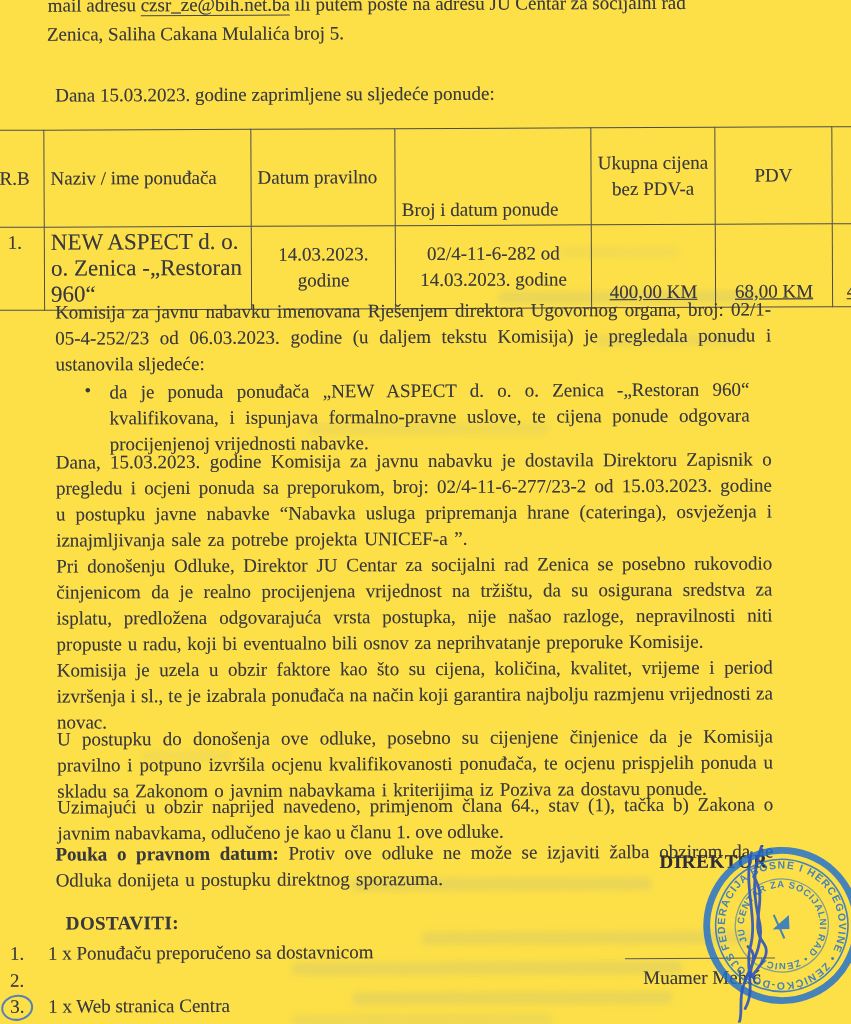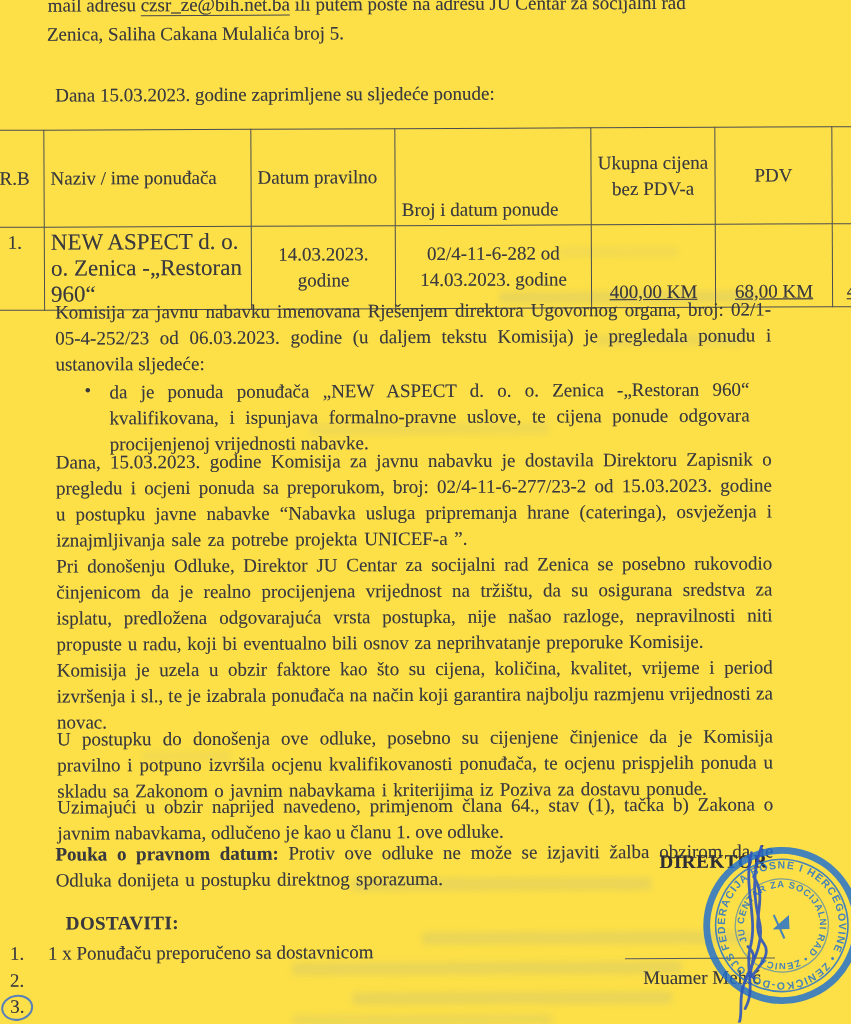--- a/index.html
+++ b/index.html
@@ -122,20 +122,21 @@
     <div class="dlist">
       <div class="row">
         <span class="num">1.</span>
         <span class="itext">1 x Ponuđaču preporučeno sa dostavnicom</span>
       </div>
       <div class="row">
         <span class="num">2.</span>
       </div>
       <div class="row">
         <span class="num"><span>3.</span><span class="circle3"></span></span>
+        <span class="itext">1 x Web stranica Centra</span>
       </div>
       <div class="row">
         <span class="num">4.</span>
         <span class="itext">1 x Arhiva Centra</span>
       </div>
     </div>
 
     <div class="sigline"></div>
     <div class="txt" style="left:625px;top:966px;width:150px;text-align:center;">Muamer Mehić</div>
 

